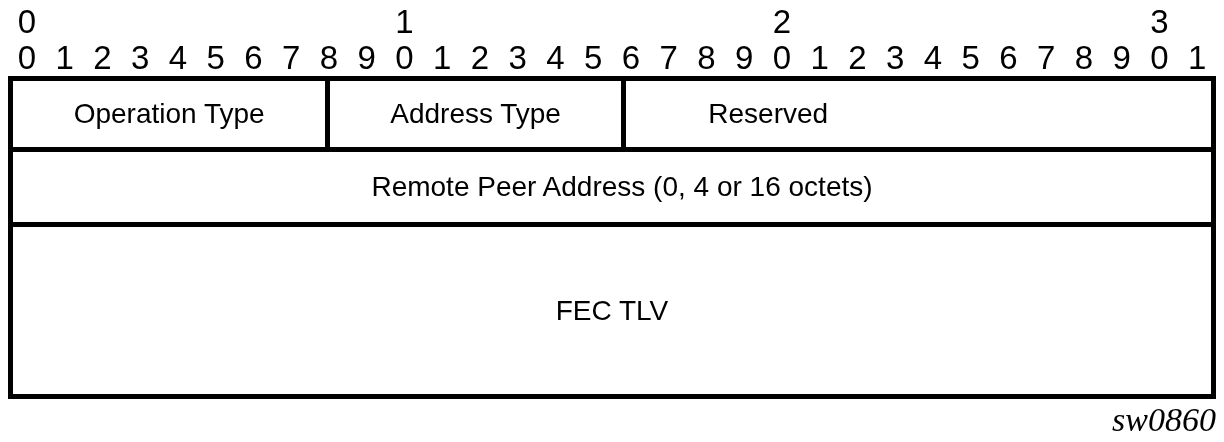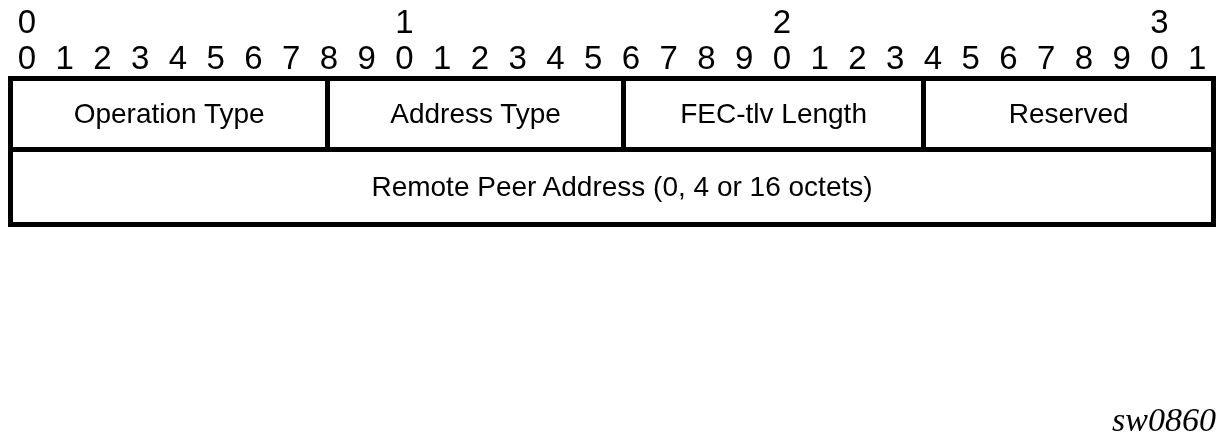--- a/index.html
+++ b/index.html
@@ -150,27 +150,29 @@
       </div>
   </div>
   <div class="packet-box" id="packet-box">
       <div class="packet-row">
         <div class="field" style="flex: 0 0 26.49%; align-items: center;">
           <span>Operation Type</span>
         </div>
         <div class="field" style="flex: 0 0 24.67%; text-align: right;">
           <span>Address Type</span>
         </div>
-        <div class="field" style="flex: 0 0 25.08%;">
-          <span>FEC-tlv Length</span>
-        </div>
         <div class="field" style="flex: 0 0 23.76%;">
           <span>Reserved</span>
         </div>
       </div>
       <div class="packet-row">
         <div class="field" style="flex: 0 0 100%; padding-left: 20px;">
           <span>Remote Peer Address (0, 4 or 16 octets)</span>
         </div>
       </div>
+      <div class="packet-row">
+        <div class="field" style="flex: 0 0 100%;">
+          <span>FEC TLV</span>
+        </div>
+      </div>
     </div>
   <div class="figure-id">sw0860</div>
 </div>
 
 </body></html>

